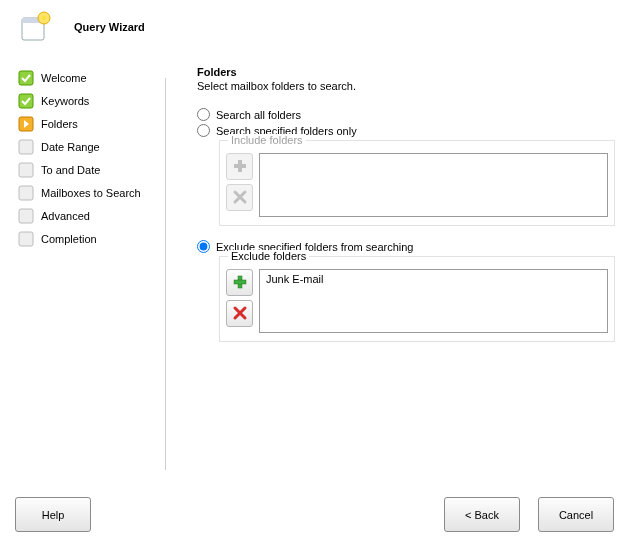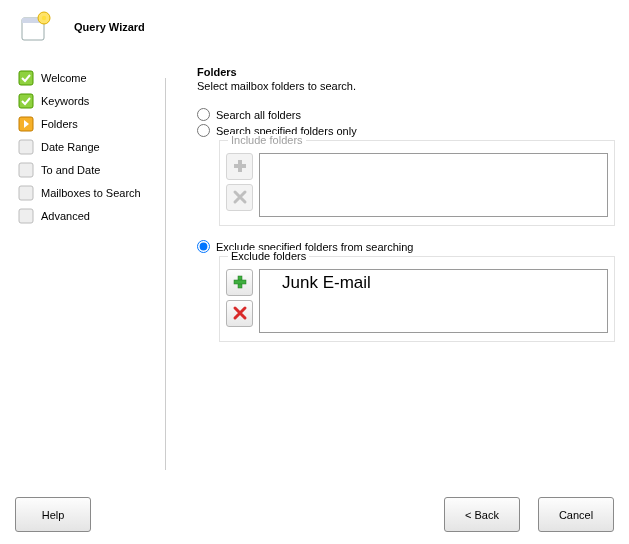--- a/index.html
+++ b/index.html
@@ -105,22 +105,22 @@
   .iconbtn.disabled {
     border-color: #d5d5d5;
     background: #f3f3f3;
     cursor: default;
   }
   .listbox {
     flex: 1;
     border: 1px solid #9a9a9a;
     background: #fff;
     min-height: 64px;
-    padding: 3px 22px;
-    font-size: 17px;
+    padding: 3px 6px;
+    font-size: 11px;
   }
   .listbox.disabled {
     background: #fff;
     color: #999;
   }
   .footer {
     position: absolute;
     left: 0; right: 0; bottom: 12px;
     display: flex;
     align-items: center;
@@ -216,20 +216,28 @@
       </span>
       <span class="label">Mailboxes to Search</span>
     </div>
     <div class="nav-item">
       <span class="nav-icon">
         <svg width="16" height="16">
             <rect x="1" y="1" width="14" height="14" rx="2" fill="#eee" stroke="#bcbcbc"></rect>
           </svg>
       </span>
       <span class="label">Advanced</span>
+    </div>
+    <div class="nav-item">
+      <span class="nav-icon">
+        <svg width="16" height="16">
+            <rect x="1" y="1" width="14" height="14" rx="2" fill="#eee" stroke="#bcbcbc"></rect>
+          </svg>
+      </span>
+      <span class="label">Completion</span>
     </div>
   </div>
 
   <div class="content">
     <div class="section-title">Folders</div>
     <div class="section-sub">Select mailbox folders to search.</div>
 
     <label class="radio-row">
       <input type="radio" name="fopt" style="">
       <span>Search all folders</span>

